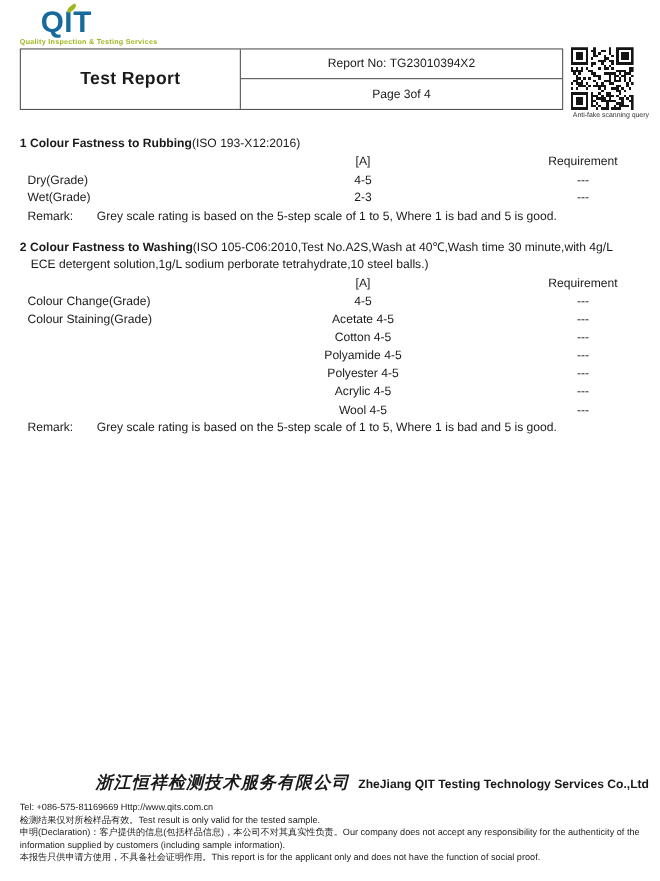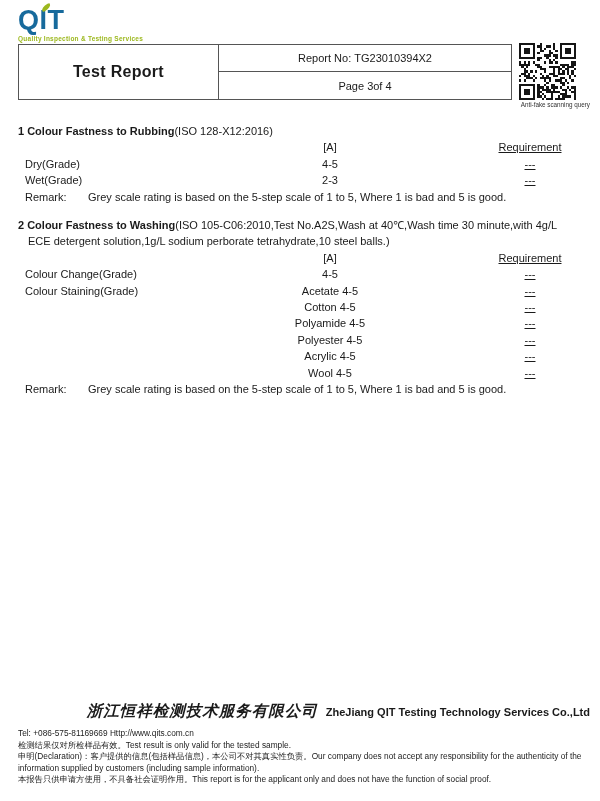--- a/index.html
+++ b/index.html
@@ -9,21 +9,21 @@
     --line:#555;
   }
   html,body{margin:0;padding:0;background:#fff;}
   .page{
     position:relative;width:600px;height:801px;background:#ffffff;
     font-family:"Liberation Sans",sans-serif;color:var(--ink);overflow:hidden;
   }
 
   
   .logo{position:absolute;left:18px;top:6px;}
-  .logo-row{display:flex;align-items:flex-start;}
+  .logo-row{display:flex;align-items:flex-start;margin-left:19px;}
   .qit{font-size:27px;line-height:28px;font-weight:bold;color:var(--brand-blue);position:relative;letter-spacing:0.5px;}
   .i-wrap{position:relative;display:inline-block;}
   .leaf{
     position:absolute;left:1px;top:-1px;width:10px;height:4.5px;
     background:var(--brand-green);border-radius:80% 20% 80% 20%;
     transform:rotate(-30deg);
   }
   .logo-cn{font-size:20px;line-height:28px;font-weight:bold;color:var(--brand-blue);margin-left:7px;letter-spacing:2px;}
   .tagline{font-size:6.5px;font-weight:bold;color:var(--brand-green);letter-spacing:0.25px;margin-top:1px;}
 
@@ -44,21 +44,21 @@
   .qr-caption{position:absolute;right:10px;top:101px;font-size:6.3px;color:#333;}
 
   
   .results{position:absolute;left:18px;top:123px;width:578px;font-size:11px;line-height:16.4px;}
   .h-bold{font-weight:bold;}
   .sec-title .h-bold{font-weight:bold;}
   .sec-title{white-space:nowrap;}
   .sec-title-cont{padding-left:10px;white-space:nowrap;}
   .rrow{display:grid;grid-template-columns:7px 205px 200px 35px 130px;}
   .rrow .val{text-align:center;}
-  .rrow .req{text-align:center;text-decoration:underline;}
+  .rrow .req{text-align:center;}
   .remark-row{display:grid;grid-template-columns:7px 63px auto;}
   .spacer{height:12px;}
 
   
   .footer{position:absolute;left:18px;top:701px;width:572px;}
   .company-line{display:flex;align-items:baseline;gap:8px;margin-bottom:6px;justify-content:flex-end;}
   .company-cn{font-family:"DejaVu Serif",serif;font-style:italic;font-weight:bold;font-size:15.5px;letter-spacing:1px;white-space:nowrap;}
   .company-en{font-size:11px;font-weight:bold;white-space:nowrap;}
   .fine{font-size:8.3px;line-height:11.6px;color:#1c1c1c;}
   .nowrap{white-space:nowrap;overflow:hidden;}
@@ -381,21 +381,21 @@
         <rect x="16" y="24" width="1" height="1"></rect>
         <rect x="17" y="24" width="1" height="1"></rect>
         <rect x="18" y="24" width="1" height="1"></rect>
         <rect x="19" y="24" width="1" height="1"></rect>
         <rect x="24" y="24" width="1" height="1"></rect>
       </svg></div>
   <div class="qr-caption">Anti-fake scanning query</div>
 
   <div class="results">
 
-    <div class="sec-title"><span class="h-bold">1 Colour Fastness to Rubbing</span><span>(ISO 128-X12:2016)</span></div>
+    <div class="sec-title"><span class="h-bold">1 Colour Fastness to Rubbing</span><span>(ISO 193-X12:2016)</span></div>
     <div class="rrow">
       <span></span>
         <span></span>
       <span class="val">[A]</span>
       <span></span>
       <span class="req">Requirement</span>
     </div>
     <div class="rrow">
       <span></span>
       <span>Dry(Grade)</span>

